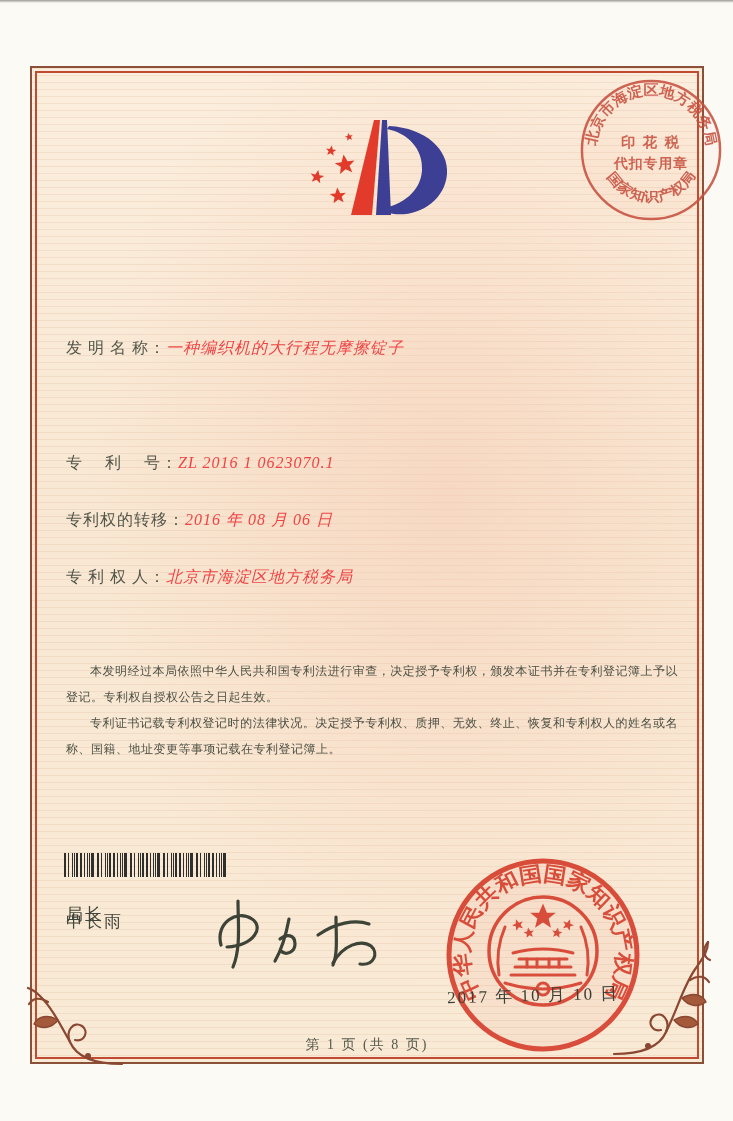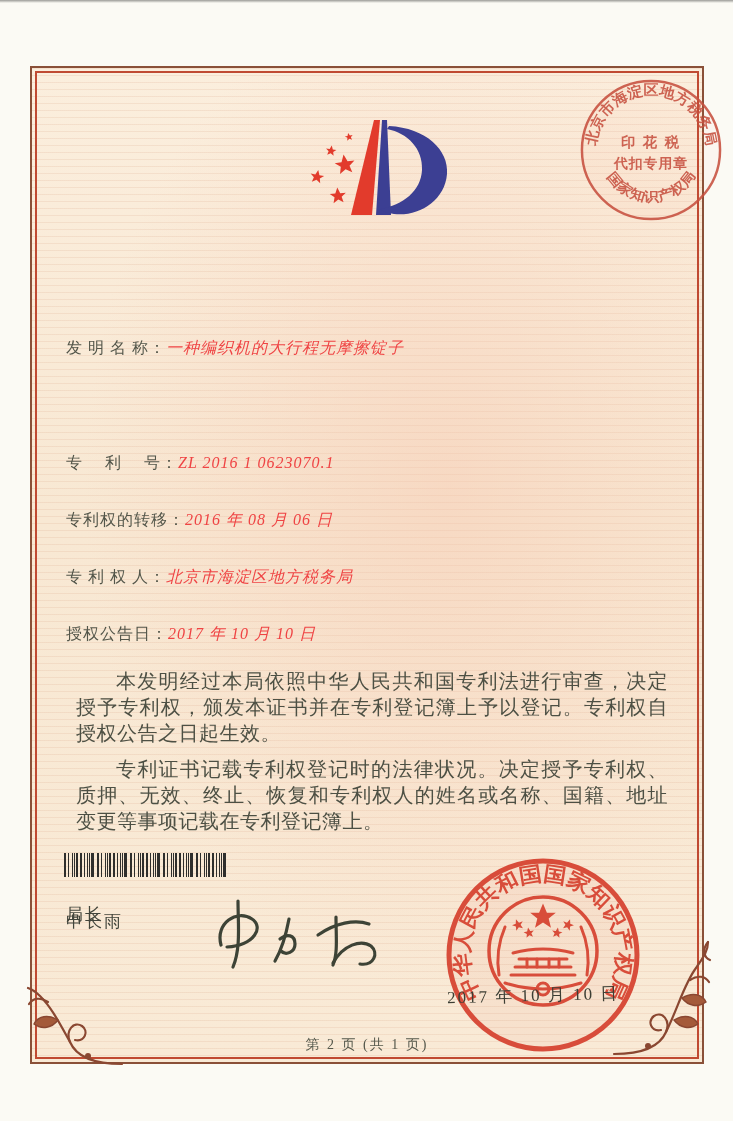--- a/index.html
+++ b/index.html
@@ -20,21 +20,21 @@
       linear-gradient(180deg,#fbeedd 0%, #f8e8d3 45%, #f9ead6 100%);
   }
   .cert::before{content:'';position:absolute;inset:3px;border:2px solid #c04a32;pointer-events:none;}
   .abs{position:absolute;}
   .cert-no{left:66px;top:108px;font-size:16px;letter-spacing:3px;color:#55584c;}
   .title{left:30px;top:233px;width:674px;text-align:center;font-size:38px;font-weight:bold;
          letter-spacing:22px;color:#3c3e35;text-indent:22px;}
   .field{left:66px;width:610px;font-size:16px;color:#53564a;letter-spacing:1px;white-space:nowrap;}
   .field .val{color:#ef4444;font-style:italic;}
   .paras{left:66px;top:658px;width:612px;}
-  .paras p{margin:10px;font-size:20px;line-height:26px;color:#4d5044;text-indent:2em;
+  .paras p{margin:0;font-size:12px;line-height:26px;color:#4d5044;text-indent:2em;
            letter-spacing:.5px;text-align:justify;}
   .barcode{left:64px;top:853px;height:24px;display:flex;align-items:stretch;}
   .barcode i{display:block;height:100%;}
   .signer-title{left:66px;top:903px;font-size:17px;color:#42453b;letter-spacing:2px;
                 font-family:"Liberation Sans","DejaVu Sans",sans-serif;}
   .signer-name{left:66px;top:910px;font-size:17px;color:#42453b;letter-spacing:2px;
                font-family:Liberation Mono, monospace;}
   .seal-date{left:447px;top:984px;font-size:17px;color:#3c3e34;letter-spacing:2px;z-index:5;transform:rotate(-1.5deg);}
   .footer{left:30px;top:1036px;width:674px;text-align:center;font-size:14px;color:#55584c;letter-spacing:2px;}
   svg{display:block;}
@@ -81,23 +81,20 @@
     <span>发 明 名 称：</span><span class="val">一种编织机的大行程无摩擦锭子</span>
   </div>
   <div class="abs field" style="top:453px;">
     <span>专　 利　 号：</span><span class="val">ZL 2016 1 0623070.1</span>
   </div>
   <div class="abs field" style="top:510px;">
     <span>专利权的转移：</span><span class="val">2016 年 08 月 06 日</span>
   </div>
   <div class="abs field" style="top:567px;">
     <span>专 利 权 人：</span><span class="val">北京市海淀区地方税务局</span>
-  </div>
-  <div class="abs field" style="top:624px;">
-    <span>授权公告日：</span><span class="val">2017 年 10 月 10 日</span>
   </div>
 
   <div class="abs paras">
     <p>本发明经过本局依照中华人民共和国专利法进行审查，决定授予专利权，颁发本证书并在专利登记簿上予以登记。专利权自授权公告之日起生效。</p>
     <p>专利证书记载专利权登记时的法律状况。决定授予专利权、质押、无效、终止、恢复和专利权人的姓名或名称、国籍、地址变更等事项记载在专利登记簿上。</p>
   </div>
 
   <div class="abs barcode" id="barcode">
       <i style="width: 2px; background: rgb(47, 47, 45);"></i>
       <i style="width: 2px; background: transparent;"></i>
@@ -262,15 +259,15 @@
   <svg class="abs" style="left:24px;top:986px;transform:scaleX(-1);" width="100" height="90" viewBox="0 0 100 90">
     <g fill="none" stroke="#8a4731" stroke-width="2.2" stroke-linecap="round">
       <path d="M 2,78 C 32,78 48,70 54,56 C 59,44 50,35 42,40 C 35,45 39,56 49,54"></path>
       <path d="M 54,56 C 64,38 72,22 84,10 C 88,6 93,3 96,2"></path>
       <path d="M 66,34 C 76,28 86,30 90,38 C 82,44 72,42 66,34 Z" fill="#a45a3a" stroke-width="1.4"></path>
       <path d="M 76,16 C 84,11 91,12 95,18"></path>
       <circle cx="36" cy="70" r="3" fill="#8a4731" stroke="none"></circle>
     </g>
   </svg>
 
-  <div class="abs footer">第 2 页 (共 1 页)</div>
+  <div class="abs footer">第 1 页 (共 8 页)</div>
 
 </div>
 
 </body></html>

